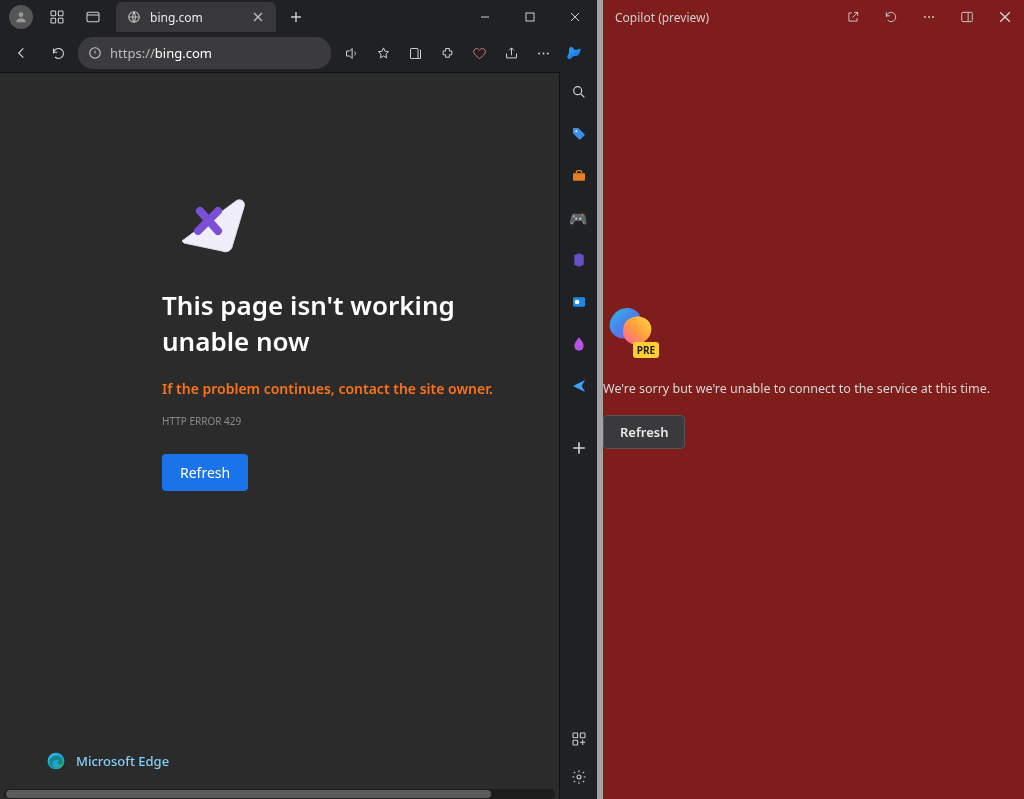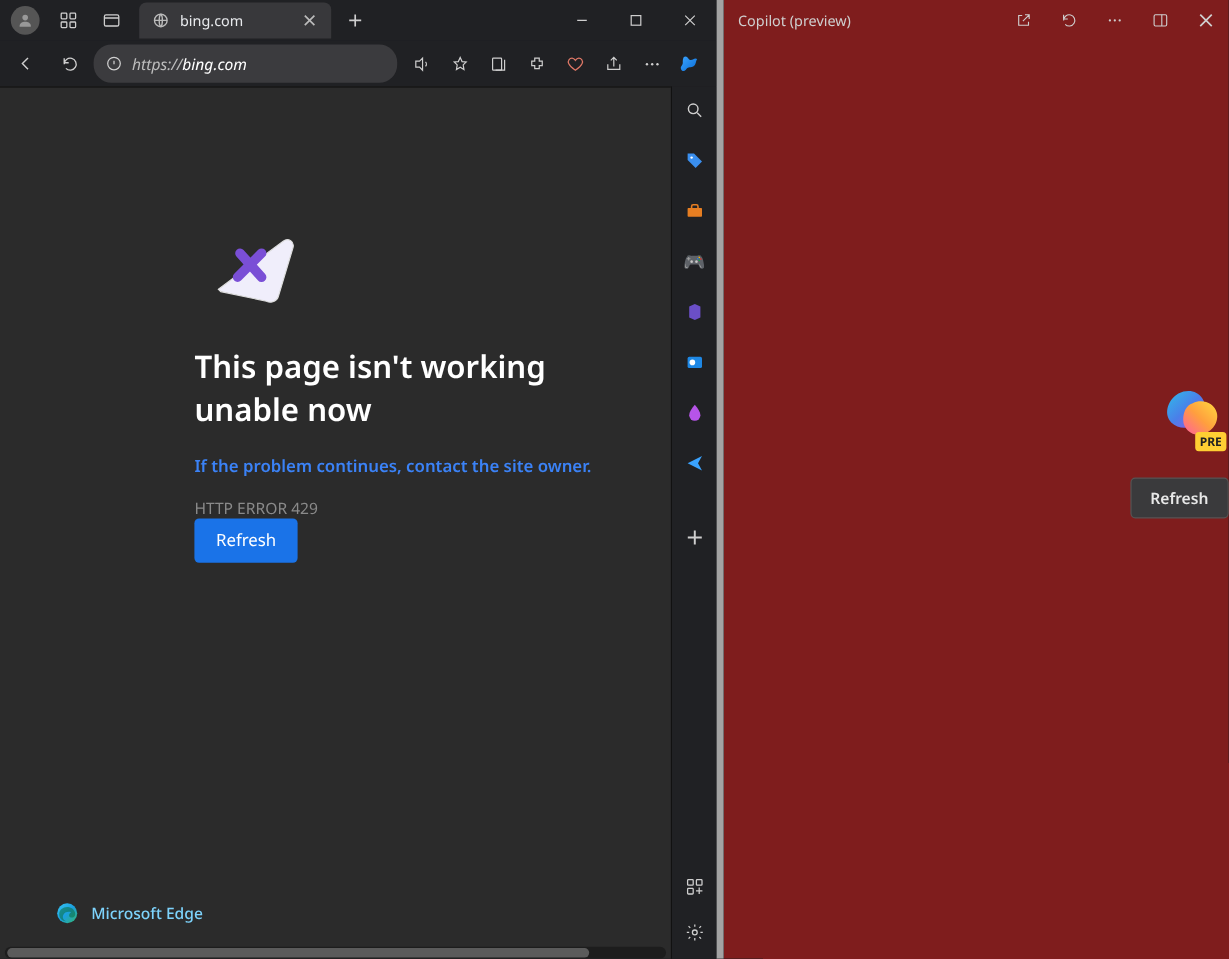--- a/index.html
+++ b/index.html
@@ -15,54 +15,54 @@
   .tab { display: flex; align-items: center; gap: 8px; background: #38383b; height: 30px; padding: 0 10px 0 10px; border-radius: 6px 6px 0 0; margin-left: 6px; min-width: 160px; }
   .tab .favicon { width: 16px; height: 16px; display:flex; align-items:center; justify-content:center;}
   .tab .tab-title { font-size: 12px; color: #e8eaed; flex: 1; }
   .tab .tab-close { width: 16px; height: 16px; display: flex; align-items: center; justify-content: center; color: #aaa; cursor: pointer; border-radius:3px;}
   .newtab { width: 28px; height: 28px; display: flex; align-items: center; justify-content: center; color: #cfcfcf; cursor: pointer; margin-left: 6px; border-radius:4px;}
   .window-controls { margin-left: auto; display: flex; }
   .win-btn { width: 45px; height: 34px; display: flex; align-items: center; justify-content: center; color: #cfcfcf; cursor: pointer; }
 
   .addressbar { height: 38px; display: flex; align-items: center; gap: 4px; padding: 0 6px; background: #202124; }
   .ab-btn { width: 32px; height: 32px; display: flex; align-items: center; justify-content: center; color: #cfcfcf; cursor: pointer; border-radius: 4px; }
-  .urlbox { flex: 1; height: 14px; background: #3b3b3e; border-radius: 15px; display: flex; align-items: center; padding: 16px 10px; gap: 8px; font-style: italic; }
+  .urlbox { flex: 1; height: 14px; background: #3b3b3e; border-radius: 15px; display: flex; align-items: center; padding: 16px 10px; gap: 8px; }
   .urlbox .lock { color: #cfcfcf; display:flex; align-items:center;}
   .urlbox .url { font-size: 13px; color: #bdbdbd; }
   .urlbox .url .host { color: #fff; }
   .ab-right { display: flex; align-items: center; gap: 0px; }
 
   .content-row { flex: 1; display: flex; min-height: 0; }
   .page { flex: 1; background: #2b2b2b; position: relative; overflow: hidden; border-top:1px solid #111; }
   .error-wrap { position: absolute; left: 162px; top: 120px; width: 380px; }
   .error-icon { width: 80px; height: 64px; margin-bottom: 30px; margin-left: 12px; }
   .error-title { font-size: 26px; font-weight: 600; color: #fff; margin-bottom: 20px; letter-spacing: 0px; }
-  .error-sub { font-size: 14px; font-weight: 600; color: #3b82f6; margin-bottom: 16px; }
-  .error-code { font-size: 13px; color: #8a8a8a; }
+  .error-sub { font-size: 14px; font-weight: 600; color: #f97316; margin-bottom: 16px; }
+  .error-code { font-size: 10px; color: #8a8a8a; margin-bottom: 26px; }
   .refresh-btn { background: #1a73e8; color: #fff; border: none; padding: 9px 18px; font-size: 14px; border-radius: 4px; cursor: pointer; }
 
   .brand { position: absolute; left: 46px; bottom: 28px; display: flex; align-items: center; gap: 10px; }
   .brand-text { font-size: 13px; color: #7dd3fc; font-weight: 500; }
 
   .hscroll { position: absolute; left: 4px; right: 4px; bottom: 0; height: 10px; background: #1d1d1d; border-radius: 5px; }
   .hscroll .thumb { position: absolute; left: 2px; top: 1px; height: 8px; width: 88%; background: #5b5b5b; border-radius: 4px; }
 
   
   .sidebar { width: 38px; background: #202124; display: flex; flex-direction: column; align-items: center; padding-top: 6px; gap: 14px; border-left: 1px solid #111; }
   .sb-item { width: 28px; height: 28px; display: flex; align-items: center; justify-content: center; cursor: pointer; border-radius: 4px; font-size: 16px; }
   .sb-spacer { flex: 1; }
   .sb-bottom { display:flex; flex-direction:column; gap:10px; padding-bottom:8px; align-items:center;}
 
   
   .copilot { flex: 1; background: #7f1d1d; display: flex; flex-direction: column; }
   .cp-titlebar { height: 34px; display: flex; align-items: center; padding: 0 0 0 12px; }
   .cp-title { font-size: 12px; color: #cfcfcf; }
   .cp-controls { margin-left: auto; display: flex; align-items:center; }
   .cp-btn { width: 38px; height: 34px; display: flex; align-items: center; justify-content: center; color: #cfcfcf; cursor: pointer; }
-  .cp-body { flex: 1; display: flex; flex-direction: column; align-items: flex-end; justify-content: center; gap: 18px; padding-bottom: 80px; }
+  .cp-body { flex: 1; display: flex; flex-direction: column; align-items: flex-start; justify-content: center; gap: 18px; padding-bottom: 80px; }
   .cp-logo { width: 58px; height: 58px; position: relative; }
   .cp-msg { font-size: 12.5px; color: #d7d7d7; text-align: center; }
   .cp-refresh { background: #3a3a3c; color: #e8e8e8; border: 1px solid #555; padding: 7px 16px; font-size: 13px; border-radius: 4px; cursor: pointer; font-weight:600;}
 
   svg { display: block; }
 </style>
 </head>
 <body>
 
 <div class="app">
@@ -361,17 +361,18 @@
                 <stop offset=".5" stop-color="#ff9f3e"></stop>
                 <stop offset="1" stop-color="#ffd93e"></stop>
               </linearGradient>
           </defs>
           <path d="M16 6 C24 2 32 4 36 10 C40 16 38 24 32 30 C26 36 16 36 10 30 C4 24 6 12 16 6Z" fill="url(#g1)"></path>
           <path d="M28 14 C36 10 46 14 48 22 C50 30 44 38 36 40 C28 42 20 36 20 28 C20 22 22 16 28 14Z" fill="url(#g2)"></path>
           <rect x="30" y="38" width="26" height="16" rx="3" fill="#ffcf33"></rect>
           <text x="43" y="50" text-anchor="middle" font-size="10" font-weight="700" fill="#222">PRE</text>
         </svg>
       </div>
+      <div class="cp-msg">We're sorry but we're unable to connect to the service at this time.</div>
       <button class="cp-refresh">Refresh</button>
     </div>
   </div>
 
 </div>
 
 </body></html>

